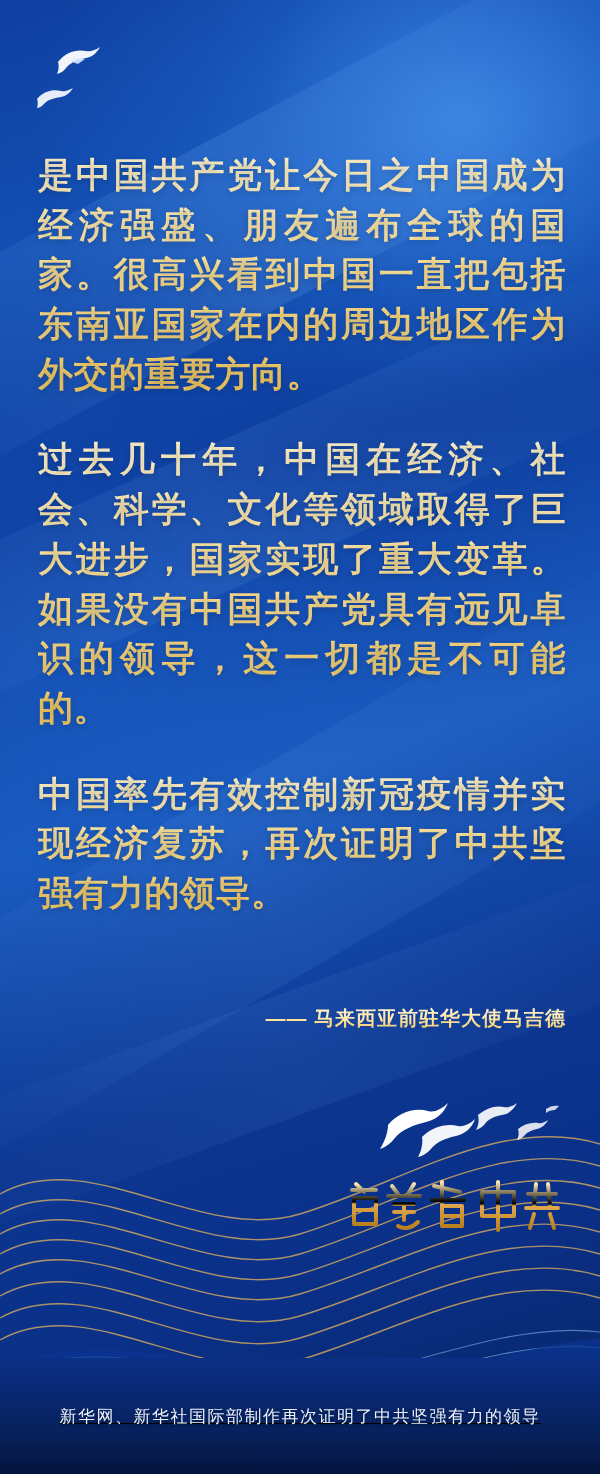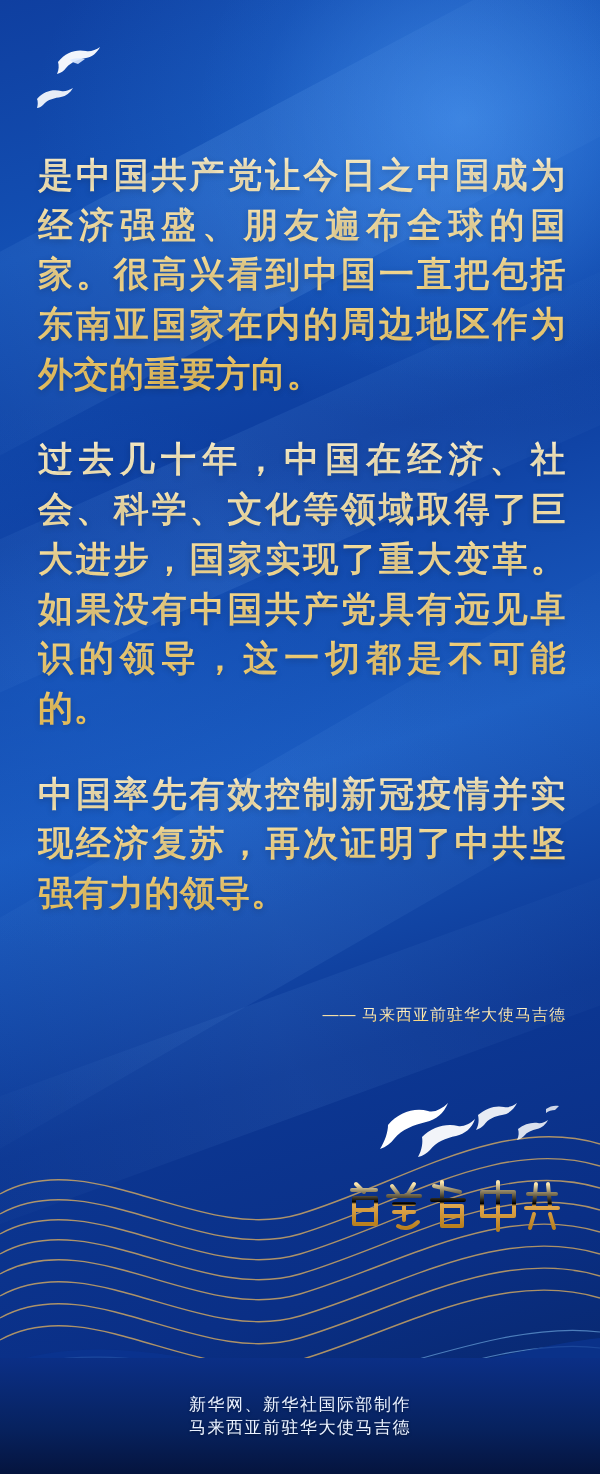--- a/index.html
+++ b/index.html
@@ -91,22 +91,22 @@
     text-align: justify;
   }
   .para:last-child { margin-bottom: 16px; }
 
   .attribution {
     position: absolute;
     left: 38px;
     top: 1005px;
     width: 528px;
     text-align: right;
-    font-size: 16px;
-    font-weight: 400;
+    font-size: 20px;
+    font-weight: 700;
     color: #ffeec0;
     background: linear-gradient(180deg, #fff6d8 0%, #ffe7a6 50%, #f0c45c 100%);
     -webkit-background-clip: text;
     background-clip: text;
     -webkit-text-fill-color: transparent;
     letter-spacing: 1px;
   }
 
   
   .waves {
@@ -135,23 +135,24 @@
 
   
   .footer {
     position: absolute;
     left: 0;
     bottom: 0;
     width: 600px;
     height: 116px;
     background: linear-gradient(180deg, #0b2f86 0%, #07225f 60%, #05143e 100%);
     display: flex;
-    flex-direction: column;
+    flex-direction: row;
     align-items: center;
     justify-content: center;
+    text-decoration: underline;
   }
   .footer-line {
     color: #eaf2ff;
     font-size: 17px;
     letter-spacing: 1.5px;
     font-weight: 500;
     text-shadow: 0 1px 3px rgba(0,0,0,0.4);
   }
 </style>
 </head>
@@ -229,16 +230,16 @@
       <path d="M92 10 L118 16 M100 6 L100 30 M90 24 L122 24 M100 30 L120 30 L120 50 L100 50 Z M100 40 L120 40"></path>
 
       <path d="M140 16 L172 16 L172 40 L140 40 Z M156 6 L156 54"></path>
 
       <path d="M186 18 L214 18 M194 8 L192 30 M206 8 L208 30 M184 32 L216 32 M192 38 L188 52 M208 38 L212 52"></path>
     </g>
   </svg>
 
   <div class="footer">
     <div class="footer-line">新华网、新华社国际部制作</div>
-    <div class="footer-line">马来西亚前驻华大使马吉德</div>
+    <div class="footer-line">再次证明了中共坚强有力的领导</div>
   </div>
 
 </div>
 
 </body></html>

